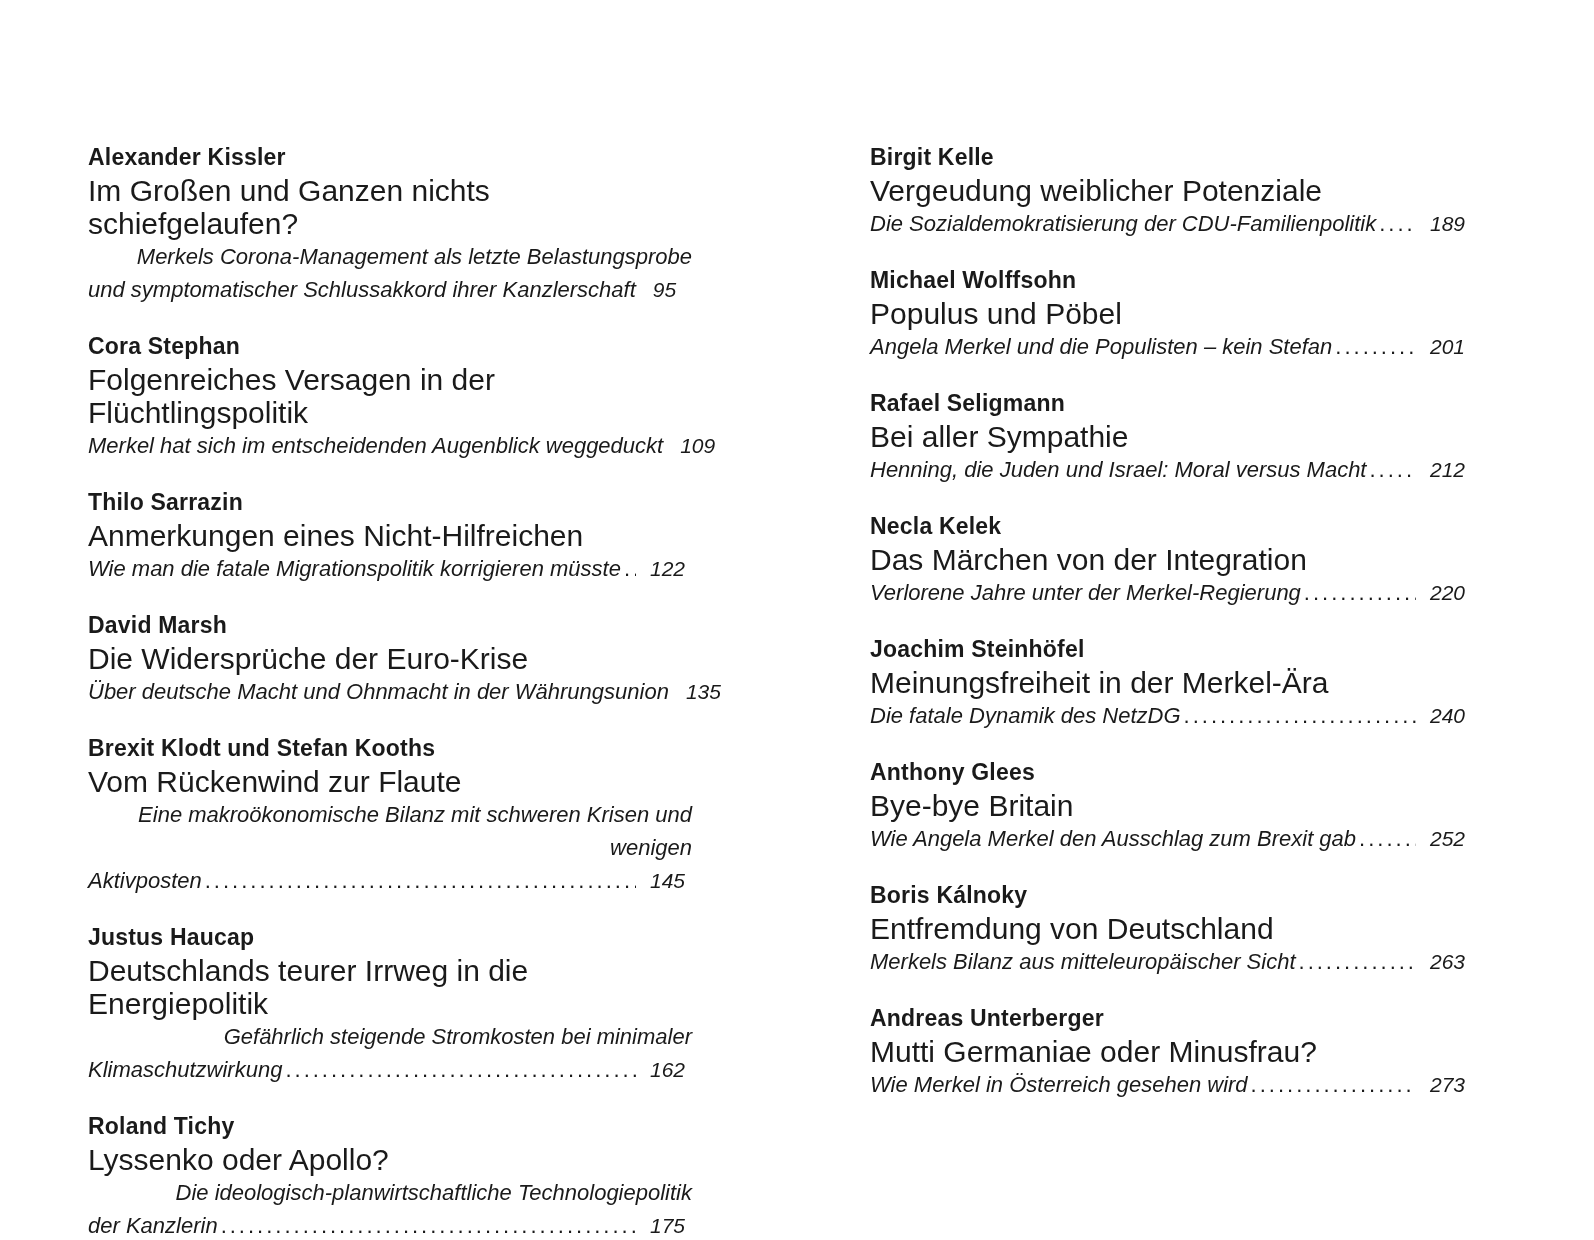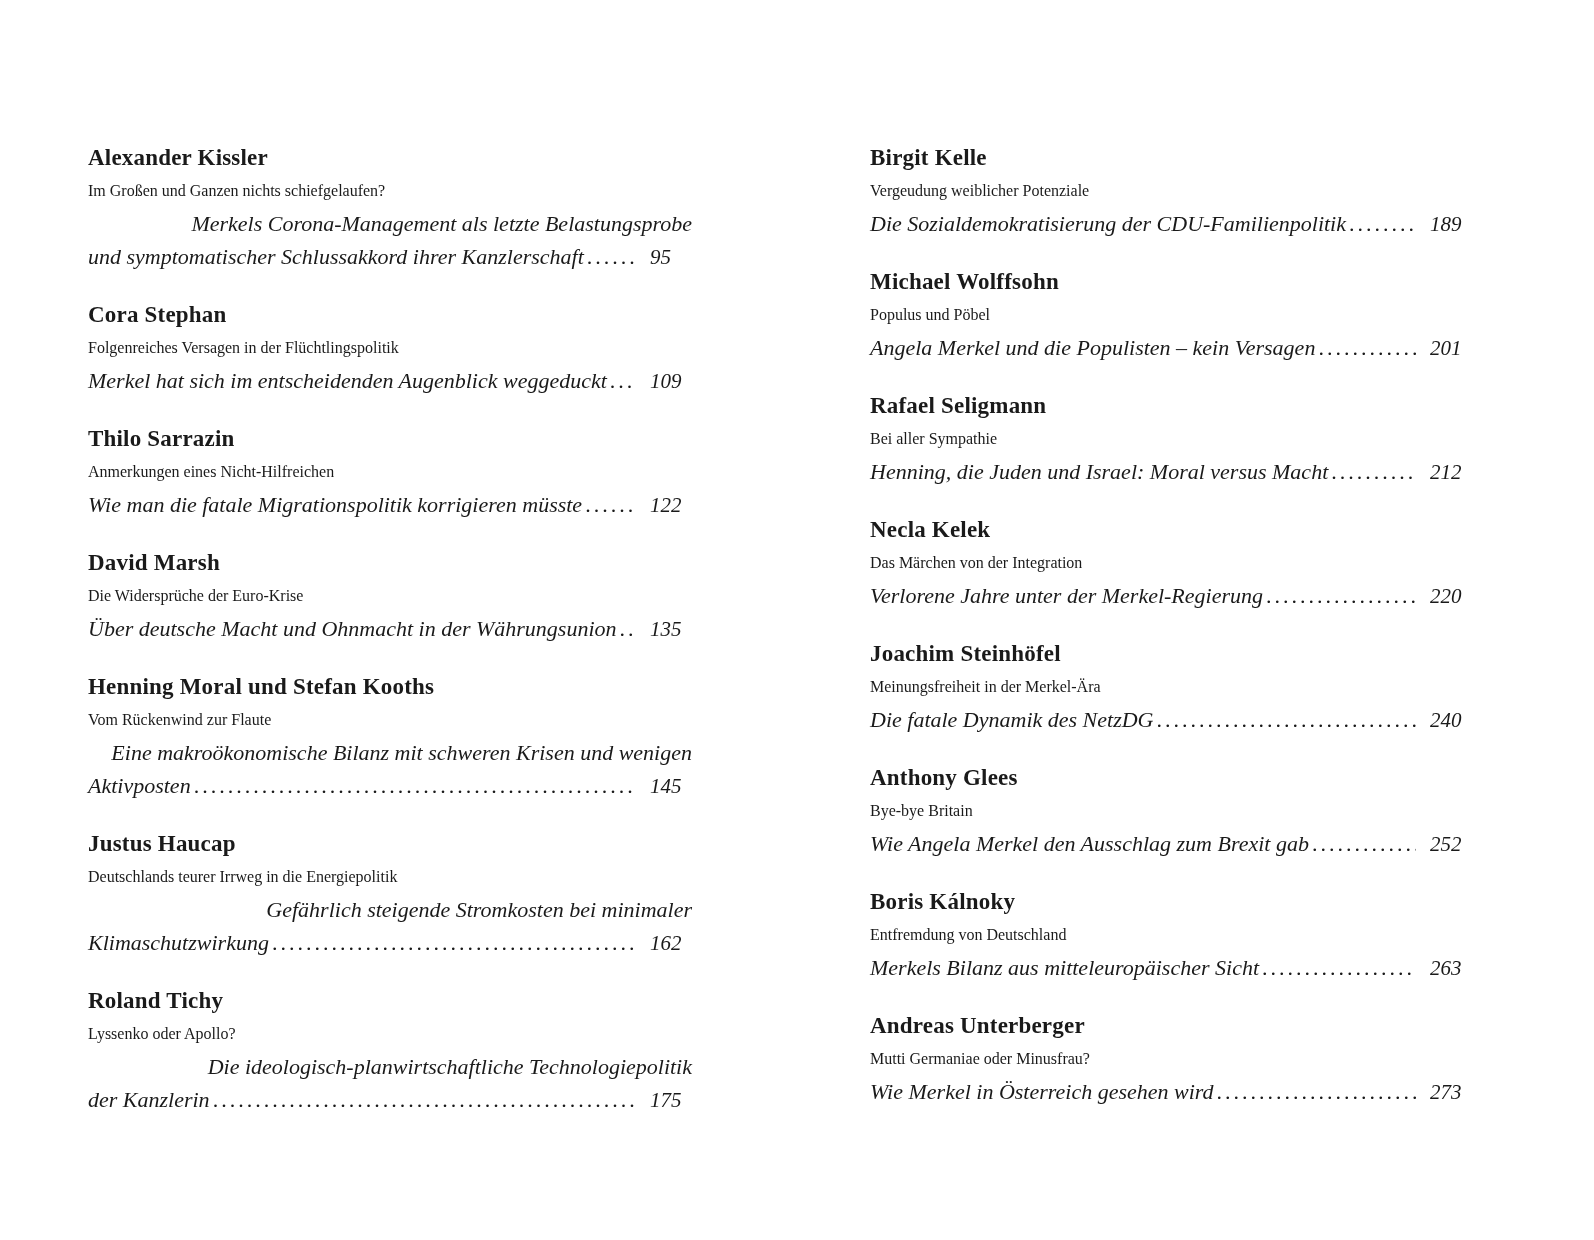--- a/index.html
+++ b/index.html
@@ -6,40 +6,40 @@
     margin: 0;
     padding: 0;
     background: #ffffff;
   }
   .page {
     position: relative;
     width: 1594px;
     height: 1236px;
     background: #ffffff;
     color: #1a1a1a;
-    font-family: Liberation Serif, serif;
+    font-family: Liberation Sans, sans-serif;
     overflow: hidden;
   }
   .toc-column {
     position: absolute;
     top: 141px;
   }
   .toc-column.left  { left: 88px;  width: 604px; }
   .toc-column.right { left: 870px; width: 602px; }
 
   .toc-entry { margin-bottom: 24px; }
 
   .author {
     font-weight: bold;
     font-size: 23px;
     line-height: 33px;
     letter-spacing: 0.2px;
   }
   .chapter-title {
-    font-size: 16px;
+    font-size: 30px;
     line-height: 33px;
   }
   .chapter-subtitle {
     font-style: italic;
     font-size: 22px;
     line-height: 33px;
     text-align: right;
   }
   .sub-row {
     display: flex;
@@ -114,21 +114,21 @@
       <div class="author">David Marsh</div>
       <div class="chapter-title">Die Widersprüche der Euro-Krise</div>
       <div class="sub-row">
         <span class="chapter-subtitle">Über deutsche Macht und Ohnmacht in der Währungsunion</span>
         <span class="dot-leader"></span>
         <span class="page-number">135</span>
       </div>
     </div>
 
     <div class="toc-entry">
-      <div class="author">Henning Moral und Stefan Kooths</div>
+      <div class="author">Brexit Klodt und Stefan Kooths</div>
       <div class="chapter-title">Vom Rückenwind zur Flaute</div>
       <div class="chapter-subtitle">Eine makroökonomische Bilanz mit schweren Krisen und wenigen</div>
       <div class="sub-row">
         <span class="chapter-subtitle">Aktivposten</span>
         <span class="dot-leader"></span>
         <span class="page-number">145</span>
       </div>
     </div>
 
     <div class="toc-entry">
@@ -164,21 +164,21 @@
         <span class="chapter-subtitle">Die Sozialdemokratisierung der CDU-Familienpolitik</span>
         <span class="dot-leader"></span>
         <span class="page-number">189</span>
       </div>
     </div>
 
     <div class="toc-entry">
       <div class="author">Michael Wolffsohn</div>
       <div class="chapter-title">Populus und Pöbel</div>
       <div class="sub-row">
-        <span class="chapter-subtitle">Angela Merkel und die Populisten – kein Versagen</span>
+        <span class="chapter-subtitle">Angela Merkel und die Populisten – kein Stefan</span>
         <span class="dot-leader"></span>
         <span class="page-number">201</span>
       </div>
     </div>
 
     <div class="toc-entry">
       <div class="author">Rafael Seligmann</div>
       <div class="chapter-title">Bei aller Sympathie</div>
       <div class="sub-row">
         <span class="chapter-subtitle">Henning, die Juden und Israel: Moral versus Macht</span>

